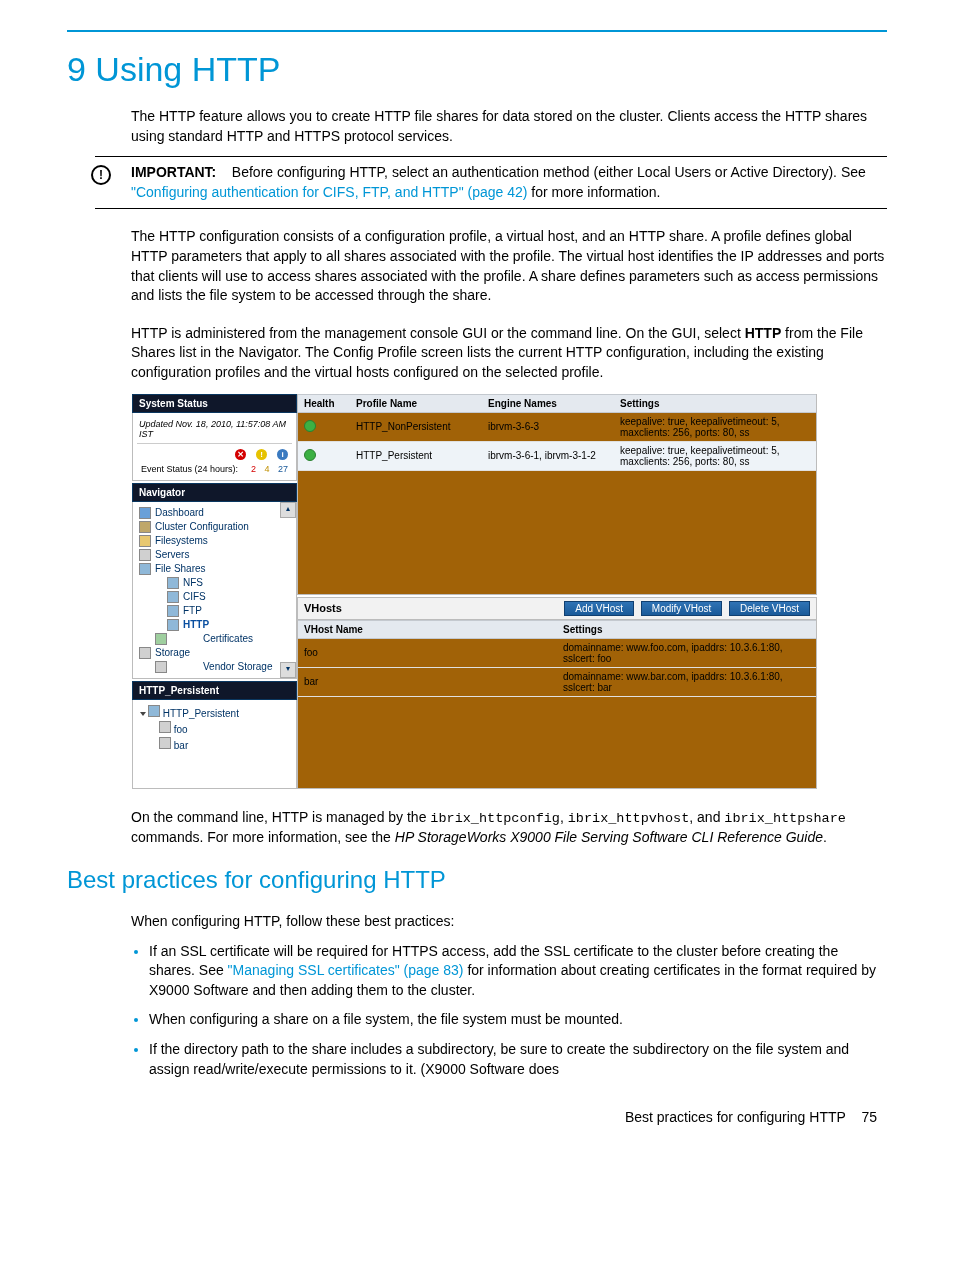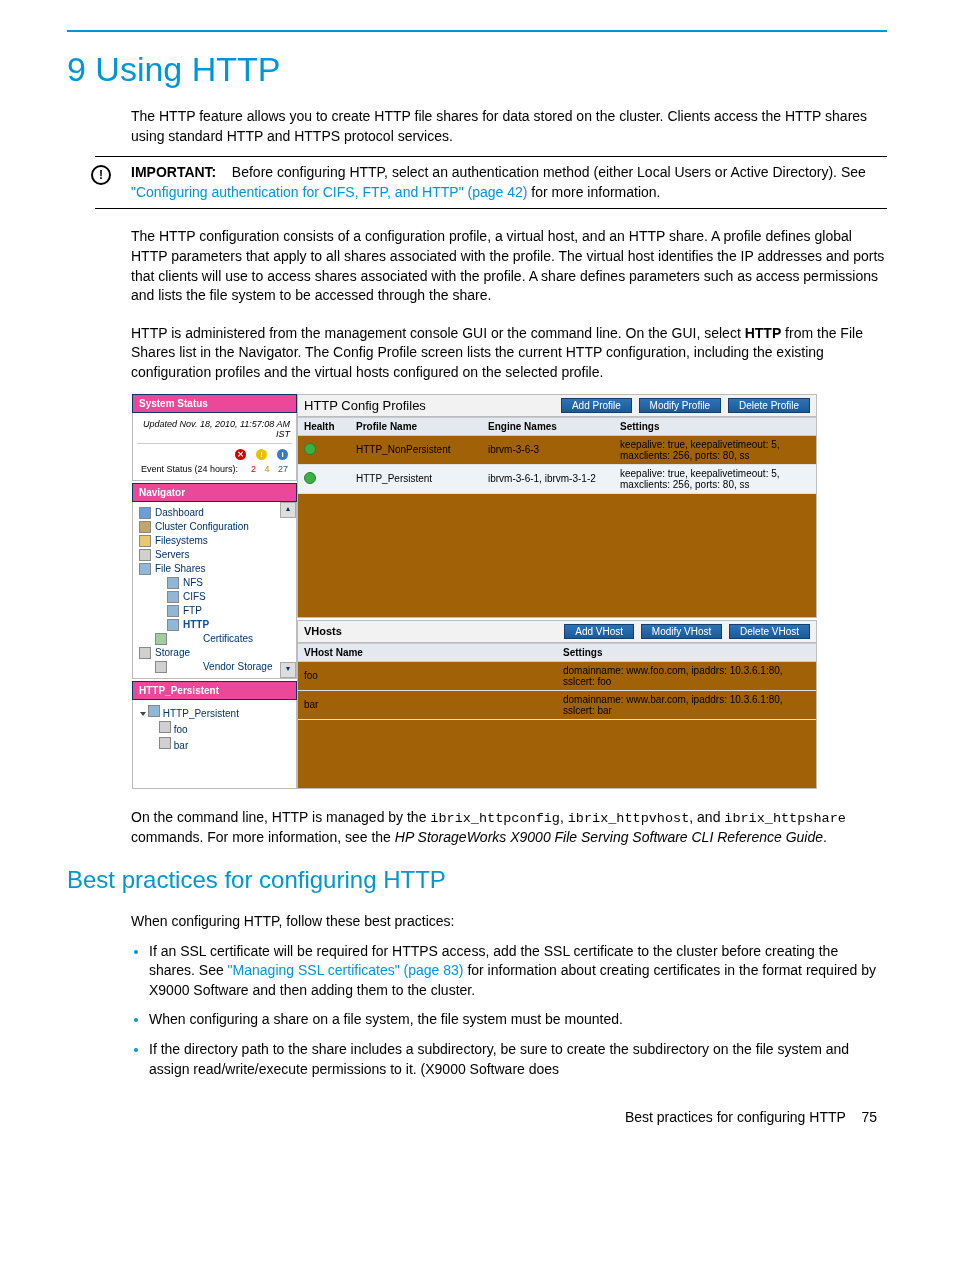--- a/index.html
+++ b/index.html
@@ -109,39 +109,38 @@
     width: 165px;
     display: flex;
     flex-direction: column;
   }
   .ss-right {
     width: 520px;
     display: flex;
     flex-direction: column;
   }
   .panel-head {
-    background: #ec4899;
+    background: #0f172a;
     color: #fff;
     font-weight: bold;
     padding: 3px 6px;
     border: 1px solid #0a3760;
   }
   .panel-body {
     background: #fff;
     border: 1px solid #bcbcbc;
     border-top: none;
     padding: 4px 4px;
   }
   .sys-updated {
     font-style: italic;
     font-size: 9px;
     padding: 2px 2px 4px 2px;
     border-bottom: 1px solid #ccc;
     margin-bottom: 3px;
-    text-align: right;
   }
   .status-icons {
     display: flex;
     justify-content: flex-end;
     gap: 10px;
     padding: 2px 4px;
   }
   .circ {
     width: 11px; height: 11px; border-radius: 50%;
     display: inline-block; text-align: center; color: #fff;
@@ -366,28 +365,20 @@
         <div class="panel-body hp-tree" style="min-height:80px;">
           <div class="row"><span class="tri"></span><span class="ico share"></span> <span>HTTP_Persistent</span></div>
           <div class="row sub"><span class="ico srv"></span> <span>foo</span></div>
           <div class="row sub"><span class="ico srv"></span> <span>bar</span></div>
         </div>
       </div>
     </div>
 
     <div class="ss-right">
 
-      <div class="section-title-row">
-        <span class="section-title">HTTP Config Profiles</span>
-        <span>
-          <button class="btn">Add Profile</button>
-          <button class="btn">Modify Profile</button>
-          <button class="btn">Delete Profile</button>
-        </span>
-      </div>
       <div class="grid-wrap">
         <table class="grid">
           <tbody>
               <tr>
             <th style="width:40px">Health</th>
             <th style="width:120px">Profile Name</th>
             <th style="width:120px">Engine Names</th>
             <th>Settings</th>
           </tr>
           <tr>

